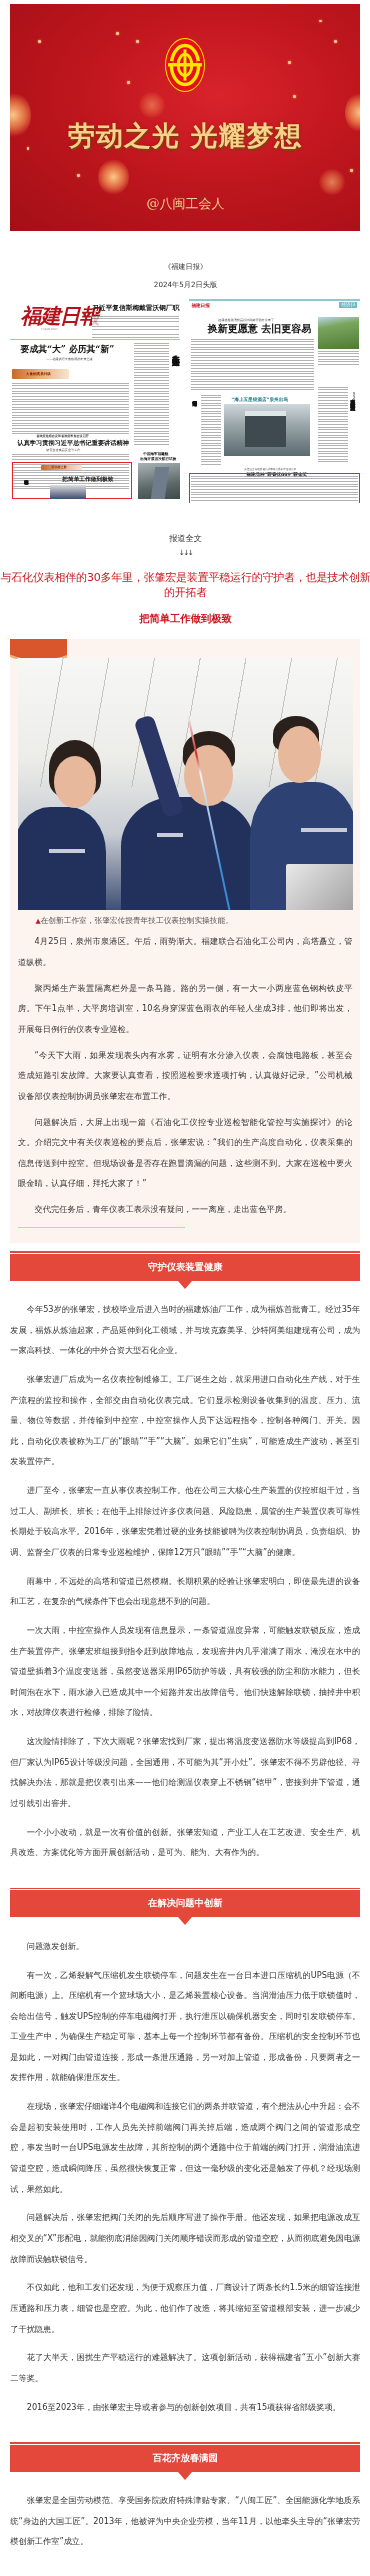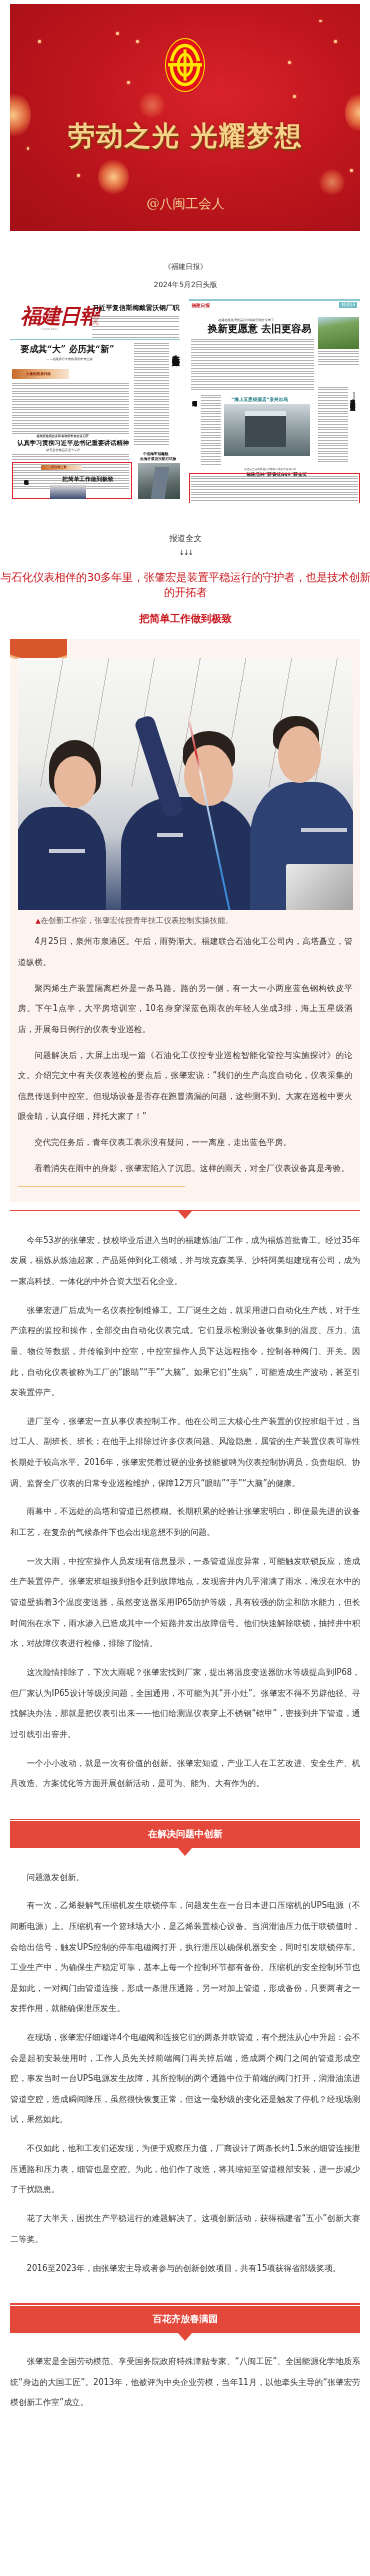--- a/index.html
+++ b/index.html
@@ -248,30 +248,31 @@
       <div class="stripe" style="left:283px;top:170px;width:46px;"></div>
       <div class="hair" style="left:255px;top:58px;width:46px;height:36px;"></div>
       <div class="head" style="left:260px;top:68px;width:43px;height:57px;"></div>
       <div class="machine" style="left:268px;top:206px;width:72px;height:52px;"></div>
     </div>
     <div class="caption">
       <span class="tri">▲</span><span>在创新工作室，张肇宏传授青年技工仪表控制实操技能。</span>
     </div>
     <div class="card-text">
       <p>4月25日，泉州市泉港区。午后，雨势渐大。福建联合石油化工公司内，高塔矗立，管道纵横。</p>
-      <p>聚丙烯生产装置隔离栏外是一条马路。路的另一侧，有一大一小两座蓝色钢构铁皮平房。下午1点半，大平房培训室，10名身穿深蓝色雨衣的年轻人坐成3排，海上五星级酒店，开展每日例行的仪表专业巡检。</p>
+      <p>聚丙烯生产装置隔离栏外是一条马路。路的另一侧，有一大一小两座蓝色钢构铁皮平房。下午1点半，大平房培训室，10名身穿深蓝色雨衣的年轻人坐成3排，他们即将出发，开展每日例行的仪表专业巡检。</p>
+      <p>“今天下大雨，如果发现表头内有水雾，证明有水分渗入仪表，会腐蚀电路板，甚至会造成短路引发故障。大家要认真查看，按照巡检要求逐项打钩，认真做好记录。”公司机械设备部仪表控制协调员张肇宏在布置工作。</p>
       <p>问题解决后，大屏上出现一篇《石油化工仪控专业巡检智能化管控与实施探讨》的论文。介绍完文中有关仪表巡检的要点后，张肇宏说：“我们的生产高度自动化，仪表采集的信息传送到中控室。但现场设备是否存在跑冒滴漏的问题，这些测不到。大家在巡检中要火眼金睛，认真仔细，拜托大家了！”</p>
       <p>交代完任务后，青年仪表工表示没有疑问，一一离座，走出蓝色平房。</p>
-      <p>看着消失在雨中的身影，张肇宏陷入了沉思。这样的雨天，对全厂仪表设备真是考验。</p>
     </div>
     <div class="card-rule"></div>
   </div>
 
   <div class="sec-head">
     <div class="top-line"></div>
+    <div class="bar">守护仪表装置健康</div>
     <div class="notch"></div>
   </div>
   <div class="body-text">
     <p>今年53岁的张肇宏，技校毕业后进入当时的福建炼油厂工作，成为福炼首批青工。经过35年发展，福炼从炼油起家，产品延伸到化工领域，并与埃克森美孚、沙特阿美组建现有公司，成为一家高科技、一体化的中外合资大型石化企业。</p>
     <p>张肇宏进厂后成为一名仪表控制维修工。工厂诞生之始，就采用进口自动化生产线，对于生产流程的监控和操作，全部交由自动化仪表完成。它们显示检测设备收集到的温度、压力、流量、物位等数据，并传输到中控室，中控室操作人员下达远程指令，控制各种阀门、开关。因此，自动化仪表被称为工厂的“眼睛”“手”“大脑”。如果它们“生病”，可能造成生产波动，甚至引发装置停产。</p>
     <p>进厂至今，张肇宏一直从事仪表控制工作。他在公司三大核心生产装置的仪控班组干过，当过工人、副班长、班长；在他手上排除过许多仪表问题、风险隐患，属管的生产装置仪表可靠性长期处于较高水平。2016年，张肇宏凭着过硬的业务技能被聘为仪表控制协调员，负责组织、协调、监督全厂仪表的日常专业巡检维护，保障12万只“眼睛”“手”“大脑”的健康。</p>
     <p>雨幕中，不远处的高塔和管道已然模糊。长期积累的经验让张肇宏明白，即使最先进的设备和工艺，在复杂的气候条件下也会出现意想不到的问题。</p>
     <p>一次大雨，中控室操作人员发现有信息显示，一条管道温度异常，可能触发联锁反应，造成生产装置停产。张肇宏班组接到指令赶到故障地点，发现窨井内几乎灌满了雨水，淹没在水中的管道壁插着3个温度变送器，虽然变送器采用IP65防护等级，具有较强的防尘和防水能力，但长时间泡在水下，雨水渗入已造成其中一个短路并发出故障信号。他们快速解除联锁，抽掉井中积水，对故障仪表进行检修，排除了险情。</p>
     <p>这次险情排除了，下次大雨呢？张肇宏找到厂家，提出将温度变送器防水等级提高到IP68，但厂家认为IP65设计等级没问题，全国通用，不可能为其“开小灶”。张肇宏不得不另辟他径、寻找解决办法，那就是把仪表引出来——他们给测温仪表穿上不锈钢“铠甲”，密接到井下管道，通过引线引出窨井。</p>
     <p>一个小小改动，就是一次有价值的创新。张肇宏知道，产业工人在工艺改进、安全生产、机具改造、方案优化等方面开展创新活动，是可为、能为、大有作为的。</p>
@@ -279,20 +280,21 @@
 
   <div class="sec-head" style="margin-top:25px;">
     <div class="top-line"></div>
     <div class="bar">在解决问题中创新</div>
     <div class="notch"></div>
   </div>
   <div class="body-text">
     <p>问题激发创新。</p>
     <p>有一次，乙烯裂解气压缩机发生联锁停车，问题发生在一台日本进口压缩机的UPS电源（不间断电源）上。压缩机有一个篮球场大小，是乙烯装置核心设备。当润滑油压力低于联锁值时，会给出信号，触发UPS控制的停车电磁阀打开，执行泄压以确保机器安全，同时引发联锁停车。工业生产中，为确保生产稳定可靠，基本上每一个控制环节都有备份。压缩机的安全控制环节也是如此，一对阀门由管道连接，形成一条泄压通路，另一对加上管道，形成备份，只要两者之一发挥作用，就能确保泄压发生。</p>
     <p>在现场，张肇宏仔细端详4个电磁阀和连接它们的两条并联管道，有个想法从心中升起：会不会是起初安装使用时，工作人员先关掉前端阀门再关掉后端，造成两个阀门之间的管道形成空腔，事发当时一台UPS电源发生故障，其所控制的两个通路中位于前端的阀门打开，润滑油流进管道空腔，造成瞬间降压，虽然很快恢复正常，但这一毫秒级的变化还是触发了停机？经现场测试，果然如此。</p>
+    <p>问题解决后，张肇宏把阀门关闭的先后顺序写进了操作手册。他还发现，如果把电源改成互相交叉的“X”形配电，就能彻底消除因阀门关闭顺序错误而形成的管道空腔，从而彻底避免因电源故障而误触联锁信号。</p>
     <p>不仅如此，他和工友们还发现，为便于观察压力值，厂商设计了两条长约1.5米的细管连接泄压通路和压力表，细管也是空腔。为此，他们作了改造，将其缩短至管道根部安装，进一步减少了干扰隐患。</p>
     <p>花了大半天，困扰生产平稳运行的难题解决了。这项创新活动，获得福建省“五小”创新大赛二等奖。</p>
     <p>2016至2023年，由张肇宏主导或者参与的创新创效项目，共有15项获得省部级奖项。</p>
   </div>
 
   <div class="sec-head" style="margin-top:25px;">
     <div class="top-line"></div>
     <div class="bar">百花齐放春满园</div>
     <div class="notch"></div>
   </div>

